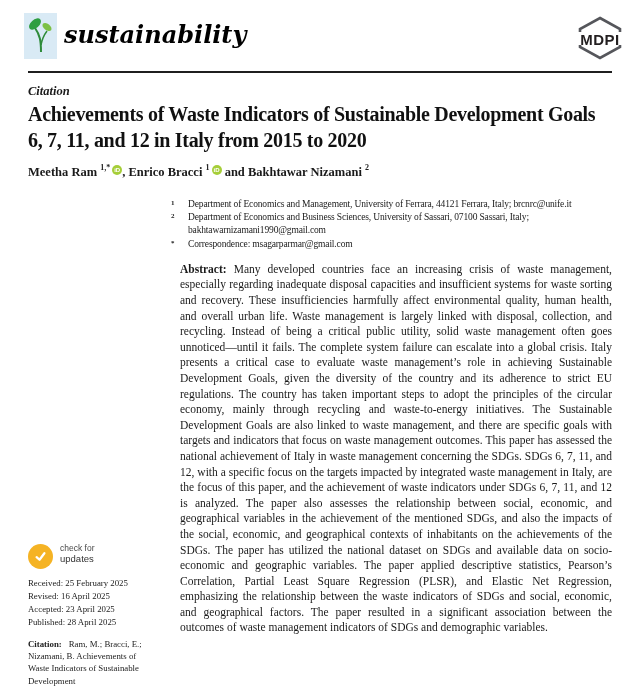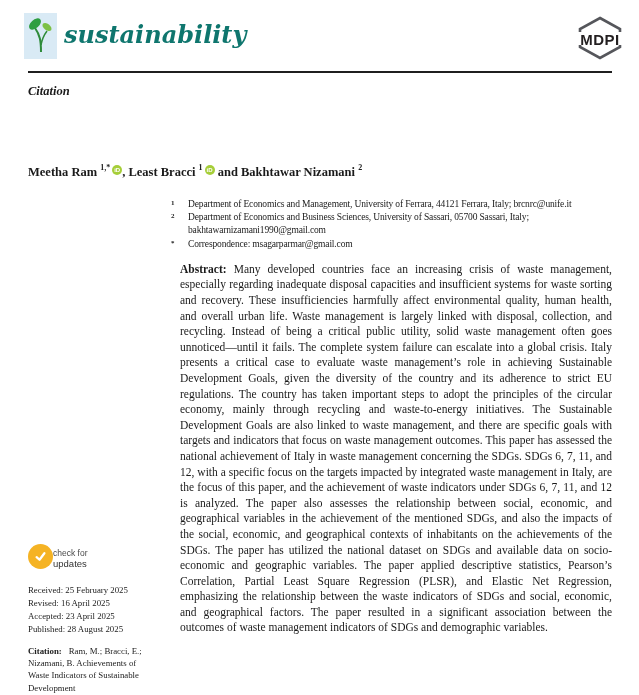--- a/index.html
+++ b/index.html
@@ -3,21 +3,21 @@
 <meta charset="utf-8">
 <style>
   html,body{margin:0;padding:0;background:#ffffff;}
   .page{position:relative;width:639px;height:695px;background:#fff;overflow:hidden;
         font-family:"Liberation Serif",serif;color:#1a1a1a;}
 
   
   .logo-box{position:absolute;left:24px;top:13px;width:33px;height:46px;background:#d9eaf5;
             display:flex;align-items:center;justify-content:center;}
   .journal-name{position:absolute;left:64px;top:20px;font-family:"DejaVu Serif",serif;
-                font-style:italic;font-weight:bold;font-size:24px;color:#0f766e;}
+                font-style:italic;font-weight:bold;font-size:24px;color:#000000;}
   .mdpi-logo{position:absolute;right:14px;top:16px;}
   .header-divider{position:absolute;left:28px;right:27px;top:71px;height:2px;background:#1f1f1f;}
 
   
   .article-label{position:absolute;left:28px;top:84px;font-size:12.5px;font-style:italic;font-weight:bold;}
   .title{position:absolute;left:28px;top:101px;width:586px;font-size:20px;font-weight:bold;
          line-height:26px;letter-spacing:-0.3px;color:#111;}
   .authors{position:absolute;left:28px;top:164px;width:586px;font-size:12.5px;font-weight:bold;}
   .authors sup{font-size:8px;position:relative;top:-1px;}
   .orcid{display:inline-block;width:10px;height:10px;border-radius:50%;background:#a6ce39;color:#fff;
@@ -29,21 +29,21 @@
   .affiliations{font-size:9.5px;line-height:13.2px;letter-spacing:-0.15px;}
   .aff-row{display:flex;}
   .aff-marker{width:17px;flex:none;font-size:7px;font-weight:bold;position:relative;top:-1px;}
   .aff-text{flex:1;}
   .abstract{margin:11px 0 0 9px;font-size:11.5px;line-height:15.6px;text-align:justify;}
   .keywords{margin:9px 0 0 0;font-size:11.5px;line-height:15.6px;text-align:justify;}
   .blabel{font-weight:bold;text-align:right;}
 
   
   .sidebar{position:absolute;left:28px;top:544px;width:124px;font-size:8.8px;line-height:11.9px;color:#222;}
-  .check-badge{display:flex;align-items:flex-end;margin-bottom:16px;cursor:pointer;}
+  .check-badge{display:flex;align-items:flex-start;gap:7px;margin-bottom:9px;cursor:pointer;}
   .check-circle{width:25px;height:25px;border-radius:50%;background:#f5b324;flex:none;
                 display:flex;align-items:center;justify-content:center;}
   .check-text{font-family:"Liberation Sans",sans-serif;font-size:8.5px;line-height:9.5px;color:#4a4a4a;}
   .check-text .cb{font-weight:normal;font-size:9.5px;color:#333;}
   .editor{margin-bottom:10px;}
   .dates div{margin-bottom:1px;}
   .citation{margin-top:9px;line-height:12.3px;}
   .citation .blabel{margin-right:7px;}
 </style>
 </head>
@@ -67,37 +67,38 @@
     <svg width="50" height="44" viewBox="0 0 50 44">
       <polygon points="25,2 45,13 45,31 25,42 5,31 5,13" fill="none" stroke="#55565b" stroke-width="2.6"></polygon>
       <rect x="0" y="16" width="50" height="13" fill="#ffffff"></rect>
       <text x="25" y="28.5" text-anchor="middle" font-family="Liberation Sans, sans-serif" font-size="15" font-weight="bold" letter-spacing="0.5" fill="#231f20">MDPI</text>
     </svg>
   </div>
 
   <div class="header-divider"></div>
 
   <div class="article-label">Citation</div>
+  <div class="title">Achievements of Waste Indicators of Sustainable Development Goals 6, 7, 11, and 12 in Italy from 2015 to 2020</div>
 
   <div class="authors">
     <span><span>Meetha Ram</span> <sup>1,*</sup><span class="orcid">iD</span></span><span>,</span>
-    <span><span>Least Bracci</span> <sup>1</sup><span class="orcid">iD</span></span>
+    <span><span>Enrico Bracci</span> <sup>1</sup><span class="orcid">iD</span></span>
     <span>and</span>
     <span><span>Bakhtawar Nizamani</span> <sup>2</sup></span>
   </div>
 
   <div class="main-col">
     <div class="affiliations">
       <div class="aff-row">
         <span class="aff-marker">1</span>
         <span class="aff-text">Department of Economics and Management, University of Ferrara, 44121 Ferrara, Italy; brcnrc@unife.it</span>
       </div>
       <div class="aff-row">
         <span class="aff-marker">2</span>
-        <span class="aff-text">Department of Economics and Business Sciences, University of Sassari, 05700 Sassari, Italy; bakhtawarnizamani1990@gmail.com</span>
+        <span class="aff-text">Department of Economics and Business Sciences, University of Sassari, 07100 Sassari, Italy; bakhtawarnizamani1990@gmail.com</span>
       </div>
       <div class="aff-row">
         <span class="aff-marker">*</span>
         <span class="aff-text">Correspondence: msagarparmar@gmail.com</span>
       </div>
     </div>
 
     <p class="abstract"><span class="blabel">Abstract:</span> <span>Many developed countries face an increasing crisis of waste management, especially regarding inadequate disposal capacities and insufficient systems for waste sorting and recovery. These insufficiencies harmfully affect environmental quality, human health, and overall urban life. Waste management is largely linked with disposal, collection, and recycling. Instead of being a critical public utility, solid waste management often goes unnoticed—until it fails. The complete system failure can escalate into a global crisis. Italy presents a critical case to evaluate waste management’s role in achieving Sustainable Development Goals, given the diversity of the country and its adherence to strict EU regulations. The country has taken important steps to adopt the principles of the circular economy, mainly through recycling and waste-to-energy initiatives. The Sustainable Development Goals are also linked to waste management, and there are specific goals with targets and indicators that focus on waste management outcomes. This paper has assessed the national achievement of Italy in waste management concerning the SDGs. SDGs 6, 7, 11, and 12, with a specific focus on the targets impacted by integrated waste management in Italy, are the focus of this paper, and the achievement of waste indicators under SDGs 6, 7, 11, and 12 is analyzed. The paper also assesses the relationship between social, economic, and geographical variables in the achievement of the mentioned SDGs, and also the impacts of the social, economic, and geographical contexts of inhabitants on the achievements of the SDGs. The paper has utilized the national dataset on SDGs and available data on socio-economic and geographic variables. The paper applied descriptive statistics, Pearson’s Correlation, Partial Least Square Regression (PLSR), and Elastic Net Regression, emphasizing the relationship between the waste indicators of SDGs and social, economic, and geographical factors. The paper resulted in a significant association between the outcomes of waste management indicators of SDGs and demographic variables.</span></p>
 
   </div>
@@ -113,19 +114,19 @@
         <span>check for</span><br>
         <span class="cb">updates</span>
       </span>
     </div>
 
 
     <div class="dates">
       <div>Received: 25 February 2025</div>
       <div>Revised: 16 April 2025</div>
       <div>Accepted: 23 April 2025</div>
-      <div>Published: 28 August 2025</div>
+      <div>Published: 28 April 2025</div>
     </div>
 
     <div class="citation"><span class="blabel">Citation:</span><span>Ram, M.; Bracci, E.; Nizamani, B. Achievements of Waste Indicators of Sustainable Development</span></div>
   </div>
 
 </div>
 
 </body></html>

